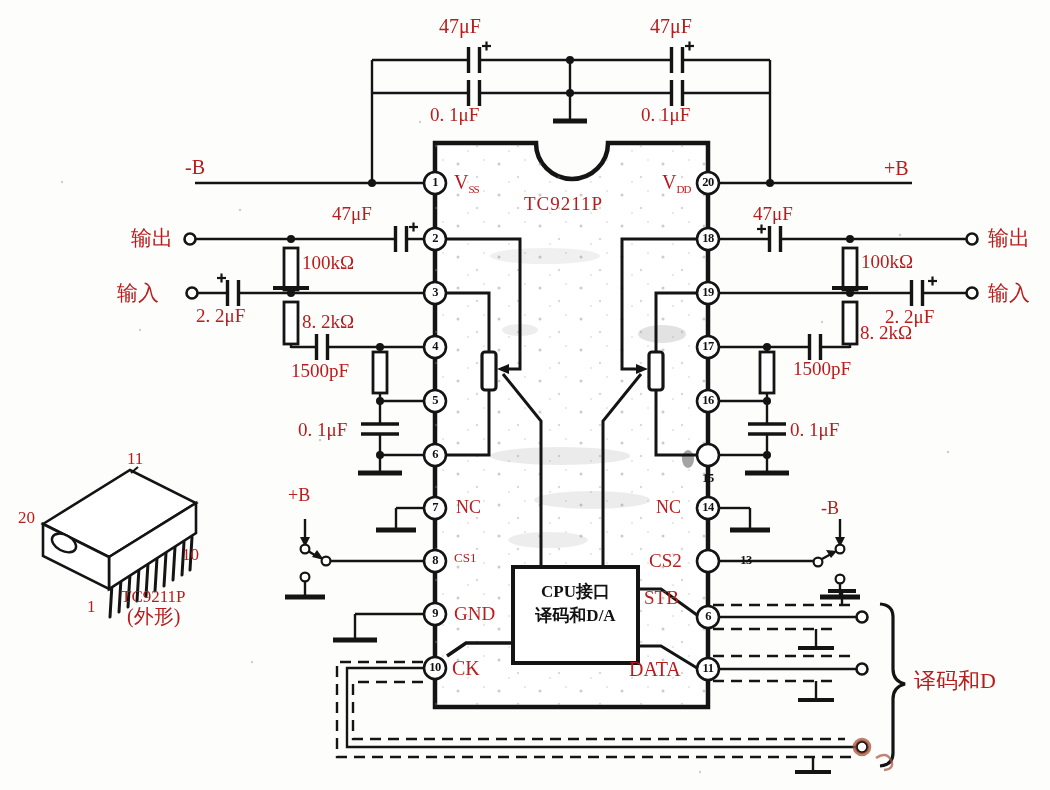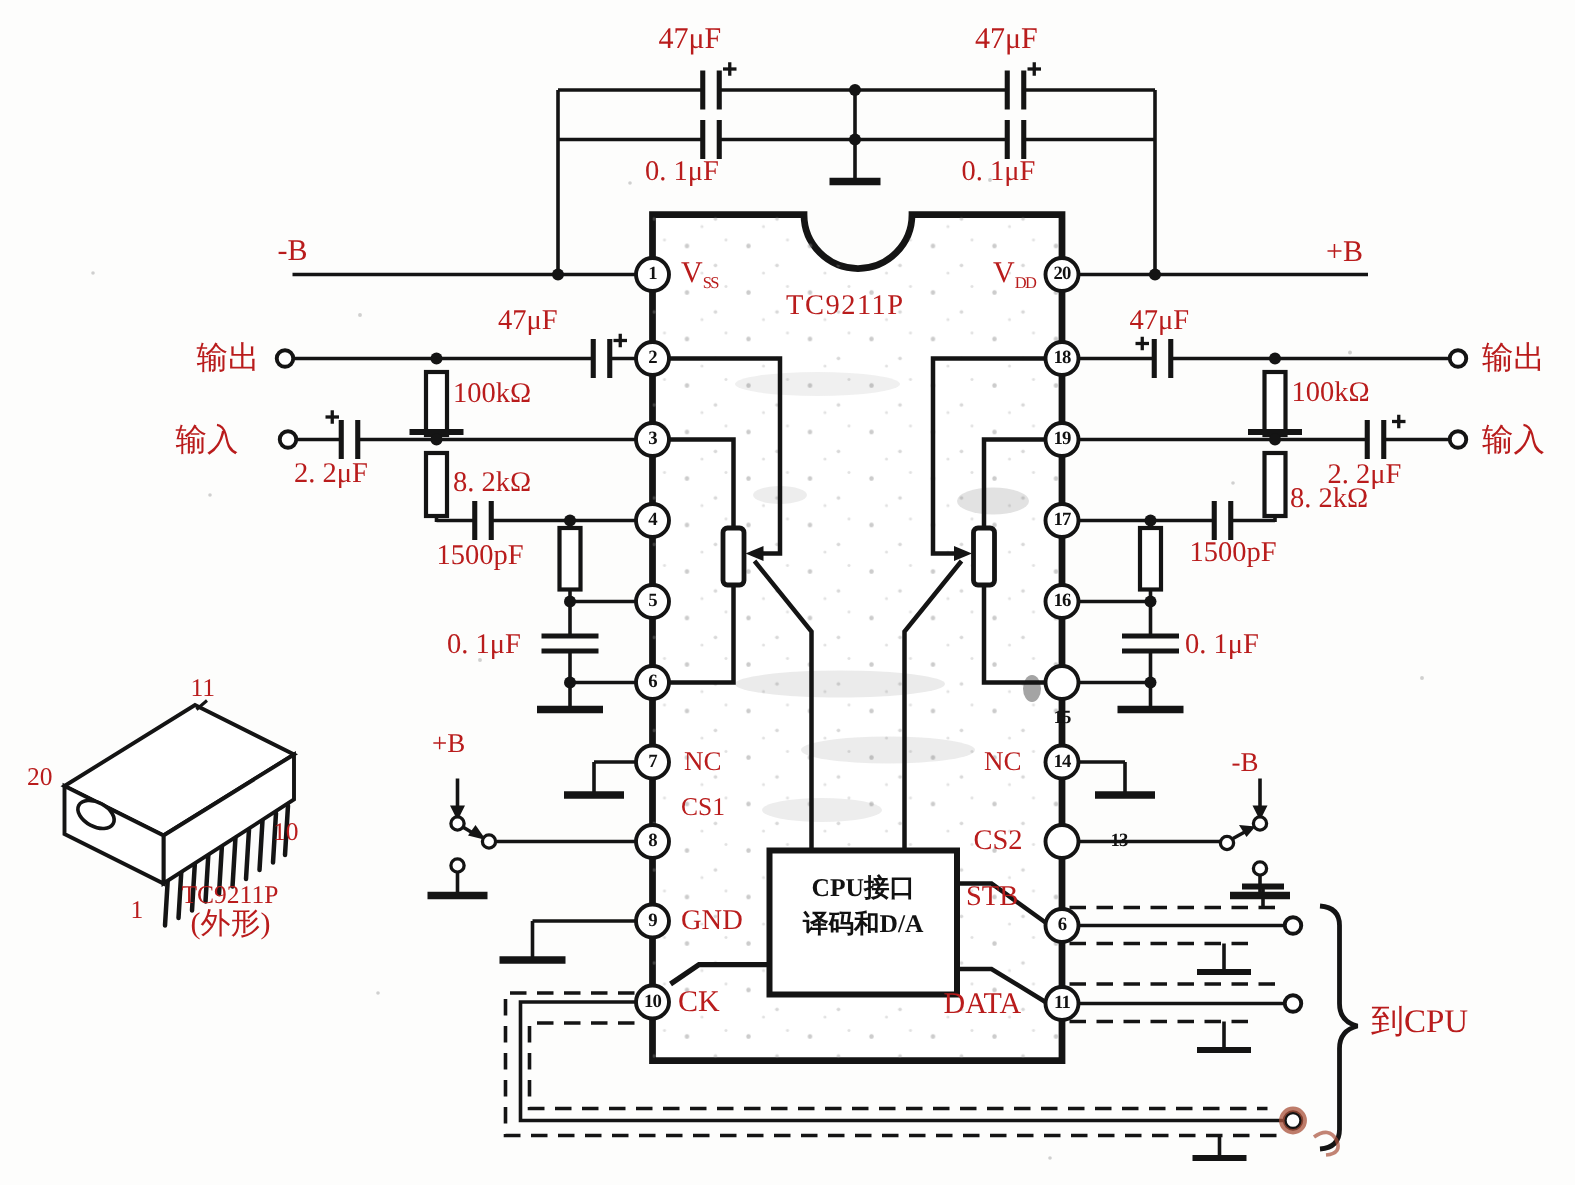--- a/index.html
+++ b/index.html
@@ -399,32 +399,32 @@
   <span class="lbl" style="left:860px;top:323px;font-size:19px">8. 2kΩ</span>
   <span class="lbl" style="left:793px;top:359px;font-size:19px">1500pF</span>
   <span class="lbl" style="left:790px;top:420px;font-size:19px">0. 1μF</span>
   <span class="lbl" style="left:821px;top:499px;font-size:18px">-B</span>
 
   <span class="lbl" style="left:524px;top:194px;font-size:19px;letter-spacing:1px">TC9211P</span>
   <span class="lbl" style="left:454px;top:172px;font-size:20px"><span>V</span><span class="sub">SS</span></span>
   <span class="lbl" style="left:662px;top:172px;font-size:20px"><span>V</span><span class="sub">DD</span></span>
   <span class="lbl" style="left:456px;top:498px;font-size:18px">NC</span>
   <span class="lbl" style="left:656px;top:498px;font-size:18px">NC</span>
-  <span class="lbl" style="left:454px;top:529px;font-size:17px">CS1</span>
+  <span class="lbl" style="left:454px;top:551px;font-size:13px">CS1</span>
   <span class="lbl" style="left:649px;top:551px;font-size:19px">CS2</span>
   <span class="lbl" style="left:454px;top:604px;font-size:19px">GND</span>
   <span class="lbl" style="left:452px;top:658px;font-size:20px">CK</span>
   <span class="lbl" style="left:644px;top:588px;font-size:19px">STB</span>
   <span class="lbl" style="left:629px;top:659px;font-size:20px">DATA</span>
 
   <div class="cpu-box-text">
     <div>CPU接口</div>
     <div>译码和D/A</div>
   </div>
-  <span class="lbl" style="left:914px;top:670px;font-size:22px">到CPU</span>
+  <span class="lbl" style="left:914px;top:670px;font-size:22px">译码和D</span>
 
   <span class="lbl" style="left:127px;top:450px;font-size:17px">11</span>
   <span class="lbl" style="left:18px;top:509px;font-size:17px">20</span>
   <span class="lbl" style="left:182px;top:546px;font-size:17px">10</span>
   <span class="lbl" style="left:87px;top:598px;font-size:17px">1</span>
   <span class="lbl" style="left:121px;top:588px;font-size:17px">TC9211P</span>
   <span class="lbl" style="left:127px;top:606px;font-size:20px">(外形)</span>
 
   <span class="pin-num" style="left:435px;top:183px">1</span>
   <span class="pin-num" style="left:435px;top:239px">2</span>

